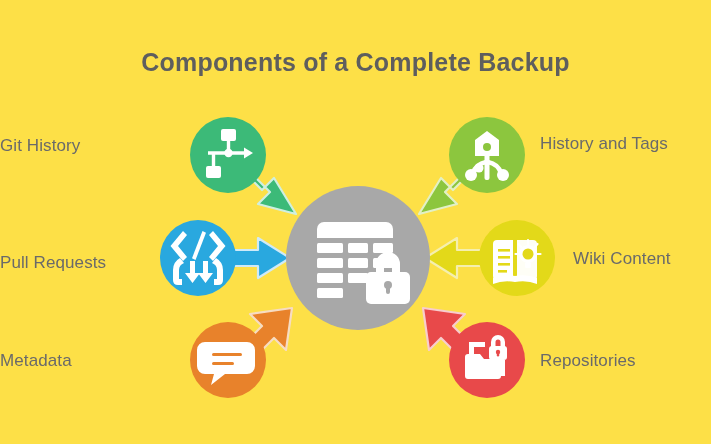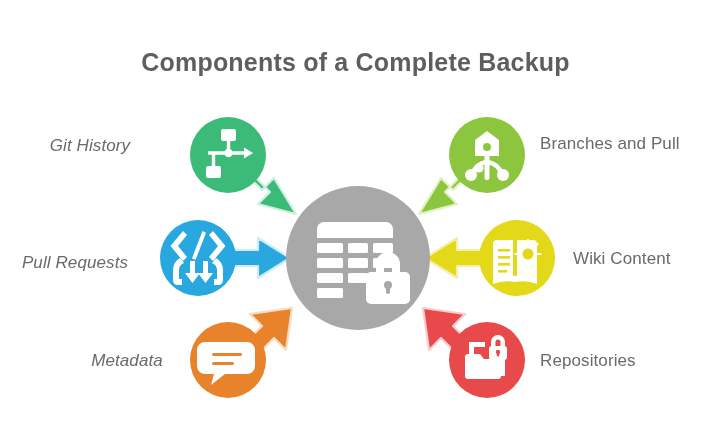--- a/index.html
+++ b/index.html
@@ -9,21 +9,21 @@
     background: #000000;
   }
   body {
     font-family: "Liberation Sans", sans-serif;
     -webkit-font-smoothing: antialiased;
   }
   #stage {
     position: relative;
     width: 711px;
     height: 444px;
-    background: #ffffff;
+    background: #fde047;
     overflow: hidden;
   }
   #diagram-title {
     position: absolute;
     top: 48px;
     left: 0;
     width: 711px;
     text-align: center;
     font-size: 25px;
     font-weight: bold;
@@ -39,32 +39,31 @@
     height: 444px;
   }
   .node-label {
     position: absolute;
     font-size: 17px;
     color: #6a6a6a;
     line-height: 24px;
     letter-spacing: 0.1px;
   }
   .node-label.right-align {
-    text-align: center;
-    font-style: italic;
+    text-align: left;
   }
   .node-label.left-align {
     text-align: left;
   }
   
   .lbl-git-history   { left: 0px;   top: 134px; width: 180px; }
   .lbl-branches      { left: 540px; top: 132px; width: 165px; }
   .lbl-pull-requests { left: 0px;   top: 251px; width: 150px; }
   .lbl-wiki          { left: 573px; top: 247px; width: 140px; }
-  .lbl-metadata      { left: 0px;   top: 349px; width: 180px; margin-left: 37px; }
+  .lbl-metadata      { left: 0px;   top: 349px; width: 180px; }
   .lbl-repositories  { left: 540px; top: 349px; width: 175px; }
 </style>
 </head>
 <body>
 
 <div id="stage">
 
   <div id="diagram-title">Components of a Complete Backup</div>
 
   <svg id="canvas" viewBox="0 0 711 444">
@@ -211,21 +210,21 @@
         <path d="M 491 342 a 7 7 0 0 1 14 0 v 5 h -4.5 v -5 a 2.5 2.5 0 0 0 -5 0 v 5 H 491 Z" fill="#ffffff"></path>
         <rect x="489" y="346" width="18" height="14" rx="3" fill="#ffffff"></rect>
         <circle cx="498" cy="352" r="2.2" fill="#e8494a"></circle>
         <rect x="496.8" y="352" width="2.4" height="4.5" rx="1.2" fill="#e8494a"></rect>
       </g>
     </g>
   </svg>
 
   <div class="node-label right-align lbl-git-history">Git History</div>
 
-  <div class="node-label left-align lbl-branches">Branches and Pull</div>
+  <div class="node-label left-align lbl-branches">History and Tags</div>
 
   <div class="node-label right-align lbl-pull-requests">Pull Requests</div>
 
   <div class="node-label left-align lbl-wiki">Wiki Content</div>
 
   <div class="node-label right-align lbl-metadata">Metadata</div>
 
   <div class="node-label left-align lbl-repositories">Repositories</div>
 
 </div>

